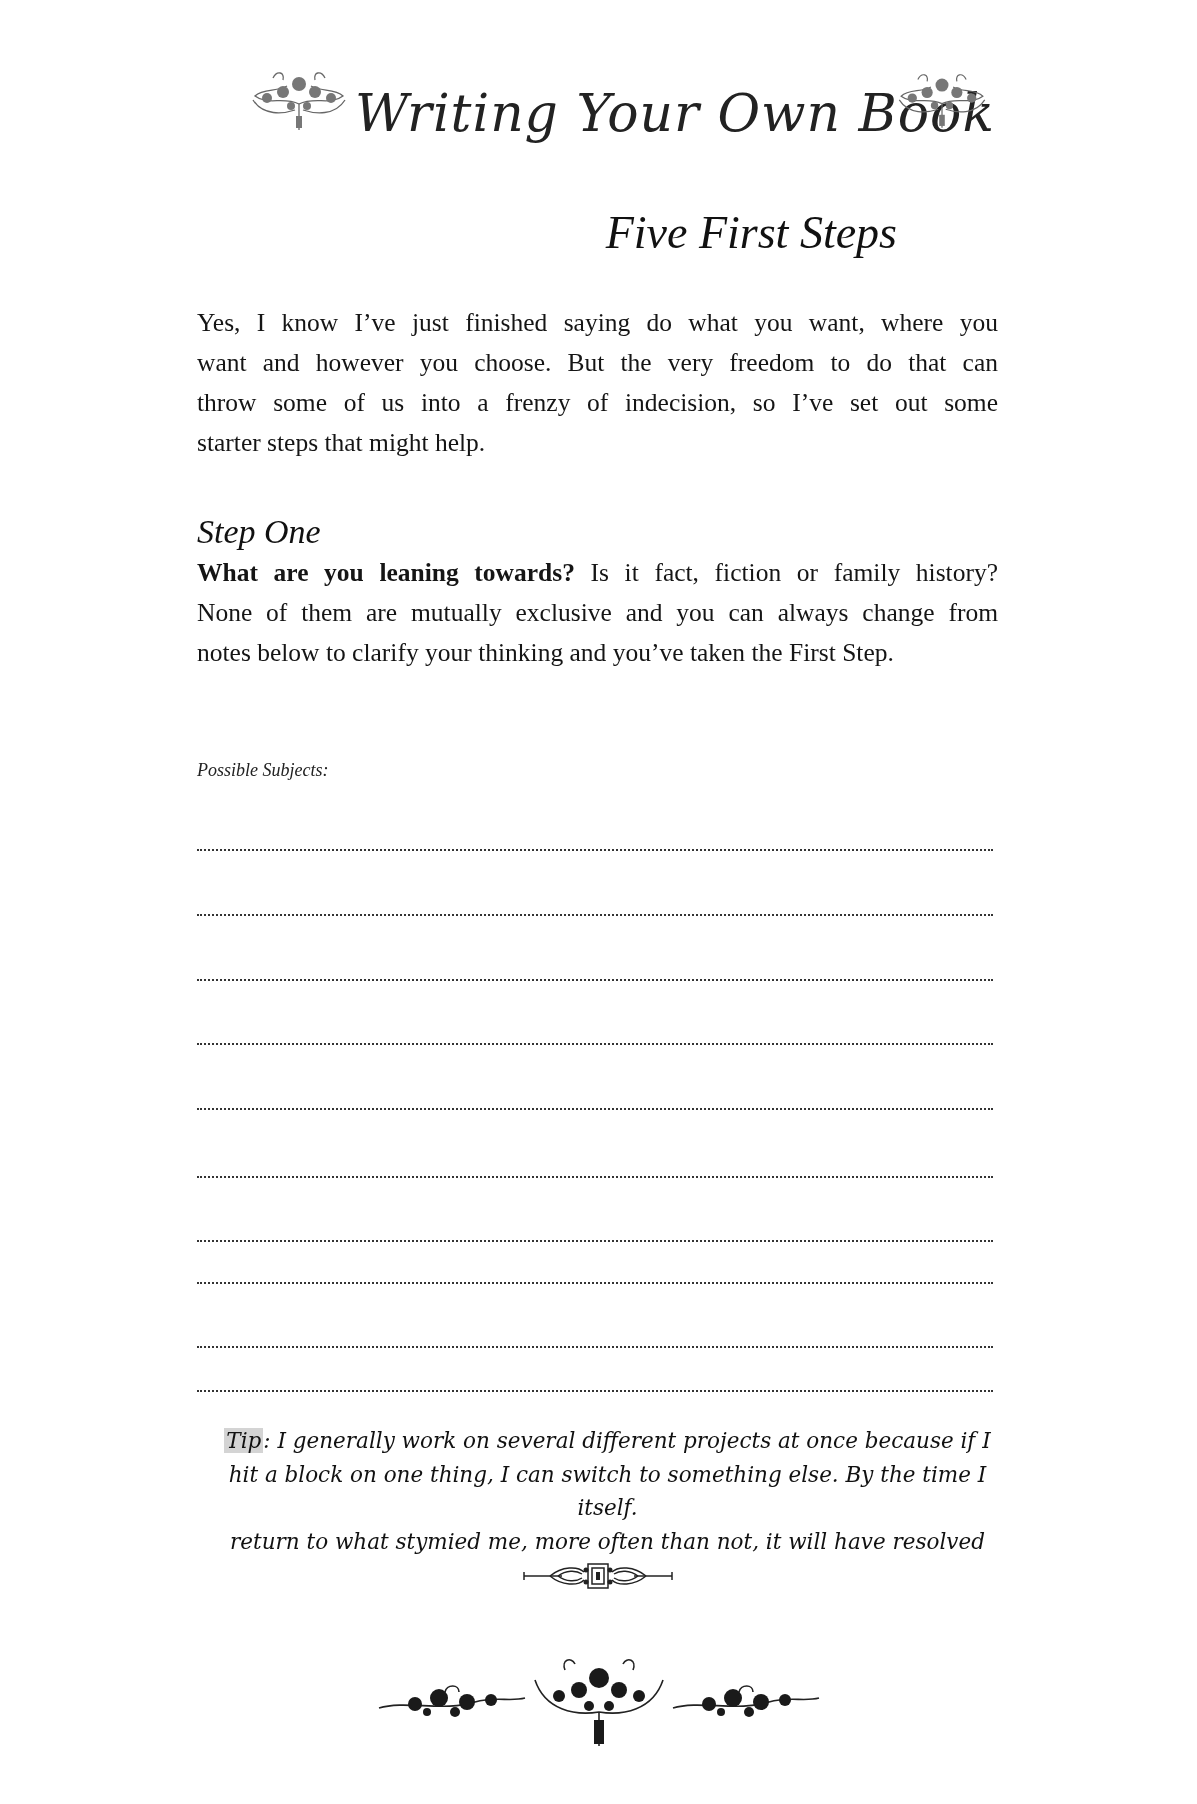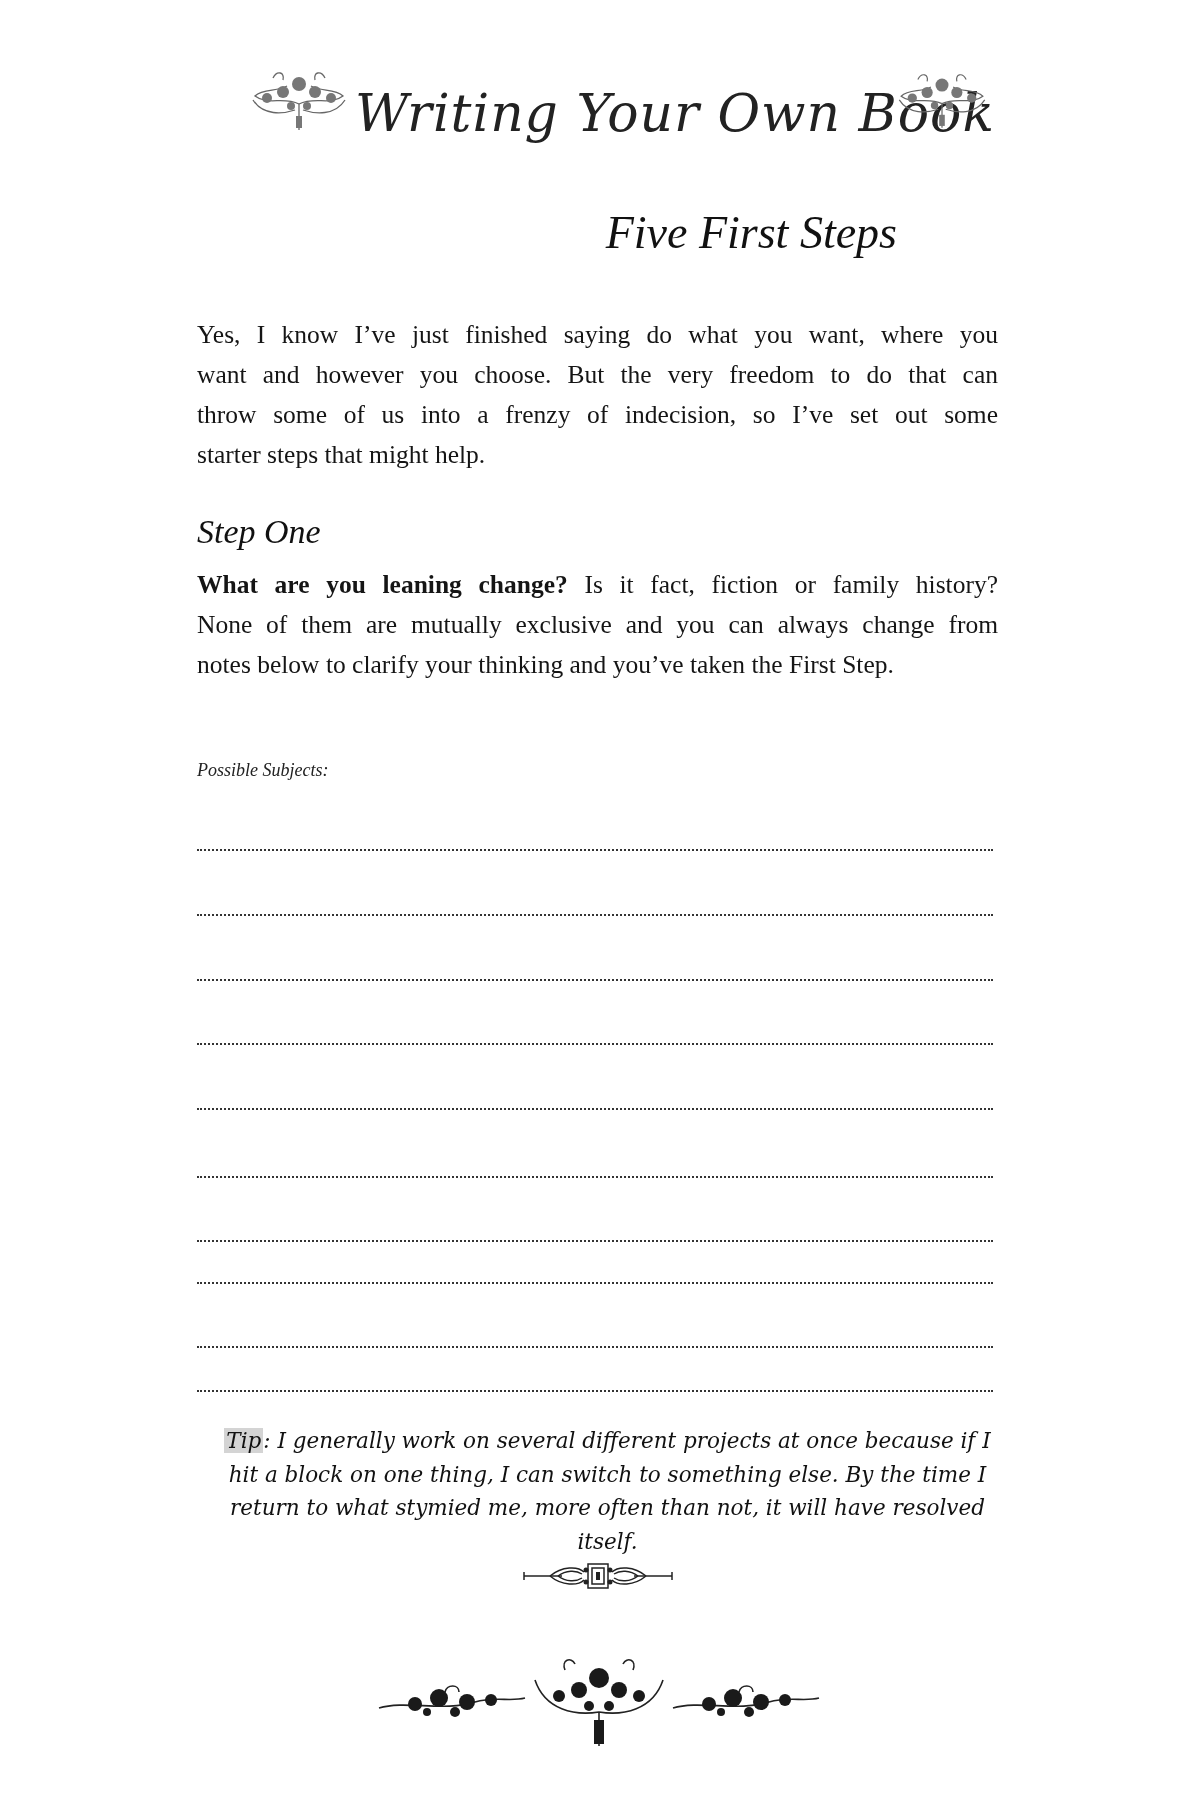--- a/index.html
+++ b/index.html
@@ -17,21 +17,21 @@
 
     .page-title {
       left: 300px; top: 205px; width: 597px; text-align: right;
       font-family: "Liberation Serif", serif; font-style: italic;
       font-size: 46px; line-height: 56px; color: #111; white-space: nowrap;
     }
 
     .body-text {
       left: 197px; width: 801px;
       font-family: "Liberation Serif", serif; font-size: 25.5px; line-height: 40px;
-      text-align: justify; color: #151515; margin-top: 12px;
+      text-align: justify; color: #151515;
     }
     .body-text .line { display: block; text-align: justify; text-align-last: justify; height: 40px; white-space: nowrap; }
     .body-text .line.last { text-align-last: left; }
 
     .step-heading {
       left: 197px; top: 510px;
       font-family: "Liberation Serif", serif; font-style: italic;
       font-size: 34px; line-height: 44px; color: #111;
     }
     .lead-bold { font-weight: bold; }
@@ -113,43 +113,43 @@
 <div class="abs body-text" style="top:303px;">
   <span class="line">Yes, I know I’ve just finished saying do what you want, where you</span>
   <span class="line">want and however you choose. But the very freedom to do that can</span>
   <span class="line">throw some of us into a frenzy of indecision, so I’ve set out some</span>
   <span class="line last">starter steps that might help.</span>
 </div>
 
 <div class="abs step-heading">Step One</div>
 
 <div class="abs body-text" style="top:553px;">
-  <span class="line"><span class="lead-bold">What are you leaning change?</span><span> Is it fact, fiction or family history?</span></span>
+  <span class="line"><span class="lead-bold">What are you leaning towards?</span><span> Is it fact, fiction or family history?</span></span>
   <span class="line">None of them are mutually exclusive and you can always change from</span>
   <span class="line last">notes below to clarify your thinking and you’ve taken the First Step.</span>
 </div>
 
 <div class="abs subjects-label">Possible Subjects:</div>
 
 <div class="abs dotted-line" style="top:849px;"></div>
 <div class="abs dotted-line" style="top:914px;"></div>
 <div class="abs dotted-line" style="top:979px;"></div>
 <div class="abs dotted-line" style="top:1043px;"></div>
 <div class="abs dotted-line" style="top:1108px;"></div>
 <div class="abs dotted-line" style="top:1176px;"></div>
 <div class="abs dotted-line" style="top:1240px;"></div>
 <div class="abs dotted-line" style="top:1282px;"></div>
 <div class="abs dotted-line" style="top:1346px;"></div>
 <div class="abs dotted-line" style="top:1390px;"></div>
 
 <div class="abs tip">
   <span class="line"><span class="tip-label">Tip</span><span>: I generally work on several different projects at once because if I</span></span>
   <span class="line">hit a block on one thing, I can switch to something else. By the time I</span>
+  <span class="line">itself.</span>
   <span class="line">return to what stymied me, more often than not, it will have resolved</span>
-  <span class="line">itself.</span>
 </div>
 
 <div class="abs" style="left:522px; top:1560px; width:152px; height:32px;">
   <svg width="152" height="32" viewBox="0 0 152 32">
     <g fill="none" stroke="#222" stroke-width="1.5">
       <line x1="2" y1="16" x2="40" y2="16"></line>
       <line x1="112" y1="16" x2="150" y2="16"></line>
       <line x1="2" y1="12" x2="2" y2="20"></line>
       <line x1="150" y1="12" x2="150" y2="20"></line>
       <path d="M28 16 C40 6 56 6 62 12"></path>

